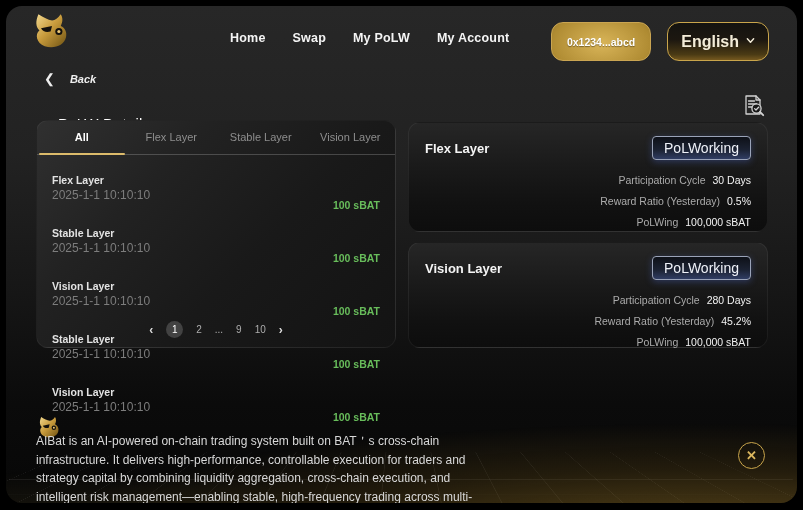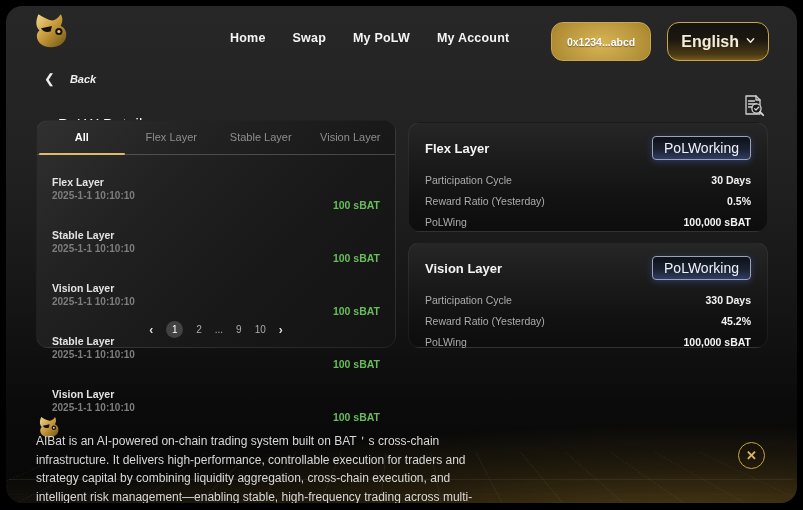--- a/index.html
+++ b/index.html
@@ -54,44 +54,44 @@
     background:linear-gradient(135deg,#303030 0%,#222 30%,#191919 60%,#131313 100%);
     border:1px solid rgba(255,255,255,.05);
   }
   .tabs{display:flex;height:33px;border-bottom:1px solid rgba(255,255,255,.20);}
   .tab{flex:1;text-align:center;line-height:33px;font-size:11px;color:#8e8e8e;position:relative;cursor:pointer;}
   .tab.active{color:#fff;font-weight:600;}
   .tab.active::after{content:"";position:absolute;left:2px;right:2px;bottom:-1px;height:2px;background:#dcbb6b;border-radius:1px;}
   .list{padding:6px 15px 0;}
   .item{display:flex;justify-content:space-between;align-items:center;padding:4px 0 3px;}
   .item-title{font-size:10.5px;color:#e3e3e3;font-weight:600;}
-  .item-date{font-size:10px;color:#7d7d7d;margin-top:2px;font-weight:bold;}
+  .item-date{font-size:12px;color:#7d7d7d;margin-top:2px;}
   .item-amt{font-size:10.5px;color:#68bd5b;font-weight:600;margin-top:34px;}
   .pagination{position:absolute;left:0;right:0;bottom:9px;display:flex;justify-content:center;align-items:center;gap:13px;}
   .pg{font-size:10px;color:#adadad;cursor:pointer;}
   .pg-arrow{font-size:12px;color:#dcdcdc;font-weight:700;}
   .pg.current{width:17px;height:17px;border-radius:50%;background:#424242;color:#fff;display:flex;align-items:center;justify-content:center;}
   
   .card{
     position:absolute;left:402px;width:360px;border-radius:12px;box-sizing:border-box;padding:13px 16px;
     background:linear-gradient(180deg,#262626 0%,#1a1a1a 40%,#111 75%,#0d0d0d 100%);
     border:1px solid rgba(255,255,255,.06);
   }
   .card1{top:116px;height:110px;}
   .card2{top:236px;height:106px;}
   .card-head{display:flex;justify-content:space-between;align-items:center;margin-bottom:9px;}
   .card-title{font-size:13px;color:#f4f4f4;font-weight:600;}
   .badge{
     font-size:14px;color:#eef1f8;padding:3px 11px;border-radius:4px;cursor:default;
     background:linear-gradient(180deg,#0e1118 0%,#1c2334 60%,#303d63 100%);
     border:1px solid #9aa3b8;box-shadow:0 2px 7px rgba(80,110,210,.35);
   }
-  .row{display:flex;justify-content:space-between;align-items:center;padding:4.5px 0;}
+  .row{display:flex;justify-content:flex-end;align-items:center;padding:4.5px 0;gap:7px;}
   .row-label{font-size:10.5px;color:#ababab;}
-  .row-value{font-size:10.5px;color:#f2f2f2;font-weight:700;}
+  .row-value{font-size:10.5px;color:#f2f2f2;font-weight:400;}
   
   .footer-logo{position:absolute;left:30px;top:410px;width:26px;height:24px;}
   .about{position:absolute;left:30px;top:414px;width:456px;font-size:12px;line-height:1.55;color:#d8d8d8;}
   .x-btn{
     position:absolute;right:32px;top:436px;width:25px;height:25px;border-radius:50%;
     border:1px solid #c9a54b;display:flex;align-items:center;justify-content:center;cursor:pointer;
     color:#dcb85f;font-size:13px;font-weight:700;font-family:"Liberation Sans",sans-serif;
   }
 </style>
 </head>
@@ -226,21 +226,21 @@
     </div>
   </section>
 
   <section class="card card2">
     <div class="card-head">
       <span class="card-title">Vision Layer</span>
       <span class="badge">PoLWorking</span>
     </div>
     <div class="row">
       <span class="row-label">Participation Cycle</span>
-      <span class="row-value">330 Days</span>
+      <span class="row-value">280 Days</span>
     </div>
     <div class="row">
       <span class="row-label">Reward Ratio (Yesterday)</span>
       <span class="row-value">45.2%</span>
     </div>
     <div class="row">
       <span class="row-label">PoLWing</span>
       <span class="row-value">100,000 sBAT</span>
     </div>
   </section>

